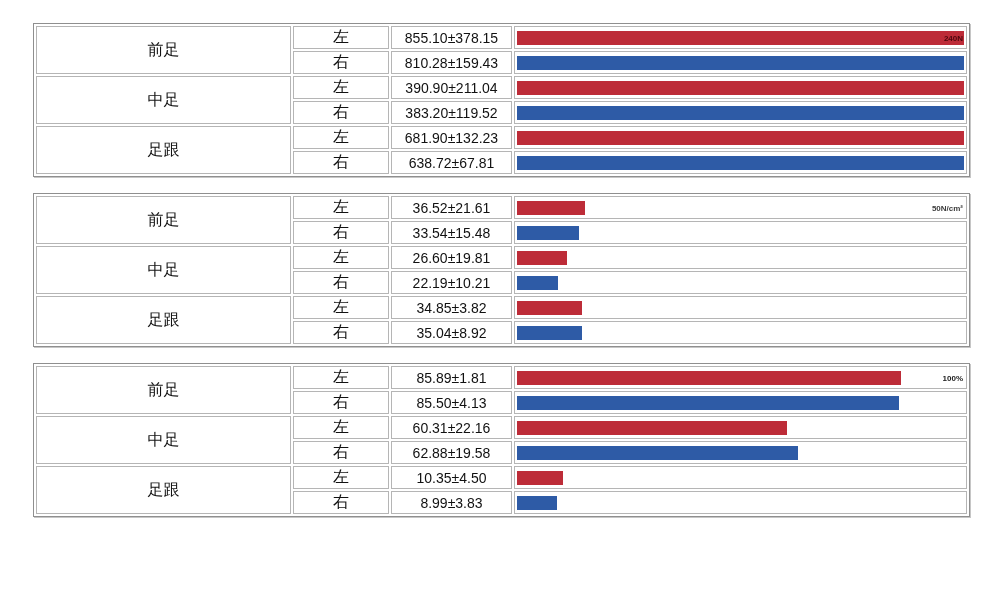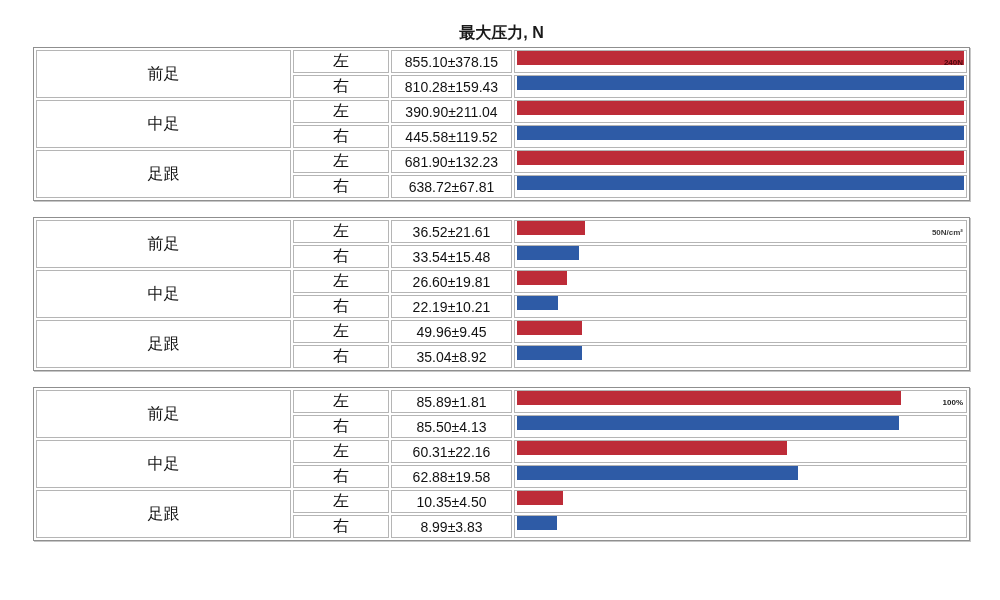--- a/index.html
+++ b/index.html
@@ -38,190 +38,189 @@
   td.region, td.side {
     font-family: "Liberation Serif", serif;
     font-size: 16px;
   }
   td.value {
     font-family: "Liberation Sans", sans-serif;
     font-size: 14px; letter-spacing: 0;
   }
   td.barcell { padding: 0; }
   .bar-wrap {
-    position: relative; display: flex; 
+    position: relative; display: flex; align-items: center;
     height: 21px; padding: 0 2px; box-sizing: border-box;
   }
   .bar { height: 14px; width: 0; }
   .scale-label {
     position: absolute; right: 3px; top: 50%; transform: translateY(-50%);
     font-size: 8px; font-weight: bold; white-space: nowrap;
     font-family: "Liberation Sans", sans-serif;
   }
 </style>
 </head>
 <body>
 
 <div class="page">
-
-  <section>
-    <div class="chart-title">最大压力, N</div>
-    <table class="data-table">
-      <colgroup>
-          <col class="c1">
-          <col class="c2">
-          <col class="c3">
-          <col class="c4">
-        </colgroup>
-      <tbody>
-        <tr>
-          <td class="region" rowspan="2">前足</td>
-          <td class="side">左</td>
-          <td class="value">855.10±378.15</td>
-          <td class="barcell">
-            <div class="bar-wrap">
-              <div class="bar" style="width: 100%; background: rgb(189, 44, 56);"></div>
-              <span class="scale-label" style="color: rgb(76, 6, 12);">240N</span>
-            </div>
-          </td>
-        </tr>
-        <tr>
-          <td class="side">右</td>
-          <td class="value">810.28±159.43</td>
-          <td class="barcell">
-              <div class="bar-wrap">
-                <div class="bar" style="width: 100%; background: rgb(46, 91, 166);"></div>
-              </div>
-            </td>
-        </tr>
-        <tr>
-          <td class="region" rowspan="2">中足</td>
-          <td class="side">左</td>
-          <td class="value">390.90±211.04</td>
-          <td class="barcell">
-              <div class="bar-wrap">
-                <div class="bar" style="width: 100%; background: rgb(189, 44, 56);"></div>
-              </div>
-            </td>
-        </tr>
-        <tr>
-          <td class="side">右</td>
-          <td class="value">445.58±119.52</td>
-          <td class="barcell">
-              <div class="bar-wrap">
-                <div class="bar" style="width: 100%; background: rgb(46, 91, 166);"></div>
-              </div>
-            </td>
-        </tr>
-        <tr>
-          <td class="region" rowspan="2">足跟</td>
-          <td class="side">左</td>
-          <td class="value">681.90±132.23</td>
-          <td class="barcell">
-              <div class="bar-wrap">
-                <div class="bar" style="width: 100%; background: rgb(189, 44, 56);"></div>
-              </div>
-            </td>
-        </tr>
-        <tr>
-          <td class="side">右</td>
-          <td class="value">638.72±67.81</td>
-          <td class="barcell">
-              <div class="bar-wrap">
-                <div class="bar" style="width: 100%; background: rgb(46, 91, 166);"></div>
-              </div>
-            </td>
-        </tr>
-      </tbody>
-    </table>
-  </section>
 
   <section>
     <table class="data-table">
       <colgroup>
           <col class="c1">
           <col class="c2">
           <col class="c3">
           <col class="c4">
         </colgroup>
       <tbody>
         <tr>
           <td class="region" rowspan="2">前足</td>
           <td class="side">左</td>
-          <td class="value">36.52±21.61</td>
+          <td class="value">855.10±378.15</td>
           <td class="barcell">
             <div class="bar-wrap">
-              <div class="bar" style="width: 15.2167%; background: rgb(189, 44, 56);"></div>
-              <span class="scale-label" style="color: rgb(61, 61, 61);">50N/cm²</span>
+              <div class="bar" style="width: 100%; background: rgb(189, 44, 56);"></div>
+              <span class="scale-label" style="color: rgb(76, 6, 12);">240N</span>
             </div>
           </td>
         </tr>
         <tr>
           <td class="side">右</td>
-          <td class="value">33.54±15.48</td>
-          <td class="barcell">
-              <div class="bar-wrap">
-                <div class="bar" style="width: 13.975%; background: rgb(46, 91, 166);"></div>
+          <td class="value">810.28±159.43</td>
+          <td class="barcell">
+              <div class="bar-wrap">
+                <div class="bar" style="width: 100%; background: rgb(46, 91, 166);"></div>
               </div>
             </td>
         </tr>
         <tr>
           <td class="region" rowspan="2">中足</td>
           <td class="side">左</td>
-          <td class="value">26.60±19.81</td>
-          <td class="barcell">
-              <div class="bar-wrap">
-                <div class="bar" style="width: 11.0833%; background: rgb(189, 44, 56);"></div>
-              </div>
-            </td>
-        </tr>
-        <tr>
-          <td class="side">右</td>
-          <td class="value">22.19±10.21</td>
-          <td class="barcell">
-              <div class="bar-wrap">
-                <div class="bar" style="width: 9.24583%; background: rgb(46, 91, 166);"></div>
+          <td class="value">390.90±211.04</td>
+          <td class="barcell">
+              <div class="bar-wrap">
+                <div class="bar" style="width: 100%; background: rgb(189, 44, 56);"></div>
+              </div>
+            </td>
+        </tr>
+        <tr>
+          <td class="side">右</td>
+          <td class="value">383.20±119.52</td>
+          <td class="barcell">
+              <div class="bar-wrap">
+                <div class="bar" style="width: 100%; background: rgb(46, 91, 166);"></div>
               </div>
             </td>
         </tr>
         <tr>
           <td class="region" rowspan="2">足跟</td>
           <td class="side">左</td>
-          <td class="value">49.96±9.45</td>
-          <td class="barcell">
-              <div class="bar-wrap">
-                <div class="bar" style="width: 14.5208%; background: rgb(189, 44, 56);"></div>
-              </div>
-            </td>
-        </tr>
-        <tr>
-          <td class="side">右</td>
-          <td class="value">35.04±8.92</td>
-          <td class="barcell">
-              <div class="bar-wrap">
-                <div class="bar" style="width: 14.6%; background: rgb(46, 91, 166);"></div>
+          <td class="value">681.90±132.23</td>
+          <td class="barcell">
+              <div class="bar-wrap">
+                <div class="bar" style="width: 100%; background: rgb(189, 44, 56);"></div>
+              </div>
+            </td>
+        </tr>
+        <tr>
+          <td class="side">右</td>
+          <td class="value">638.72±67.81</td>
+          <td class="barcell">
+              <div class="bar-wrap">
+                <div class="bar" style="width: 100%; background: rgb(46, 91, 166);"></div>
               </div>
             </td>
         </tr>
       </tbody>
     </table>
   </section>
 
   <section>
     <table class="data-table">
       <colgroup>
           <col class="c1">
           <col class="c2">
           <col class="c3">
           <col class="c4">
         </colgroup>
       <tbody>
         <tr>
           <td class="region" rowspan="2">前足</td>
           <td class="side">左</td>
+          <td class="value">36.52±21.61</td>
+          <td class="barcell">
+            <div class="bar-wrap">
+              <div class="bar" style="width: 15.2167%; background: rgb(189, 44, 56);"></div>
+              <span class="scale-label" style="color: rgb(61, 61, 61);">50N/cm²</span>
+            </div>
+          </td>
+        </tr>
+        <tr>
+          <td class="side">右</td>
+          <td class="value">33.54±15.48</td>
+          <td class="barcell">
+              <div class="bar-wrap">
+                <div class="bar" style="width: 13.975%; background: rgb(46, 91, 166);"></div>
+              </div>
+            </td>
+        </tr>
+        <tr>
+          <td class="region" rowspan="2">中足</td>
+          <td class="side">左</td>
+          <td class="value">26.60±19.81</td>
+          <td class="barcell">
+              <div class="bar-wrap">
+                <div class="bar" style="width: 11.0833%; background: rgb(189, 44, 56);"></div>
+              </div>
+            </td>
+        </tr>
+        <tr>
+          <td class="side">右</td>
+          <td class="value">22.19±10.21</td>
+          <td class="barcell">
+              <div class="bar-wrap">
+                <div class="bar" style="width: 9.24583%; background: rgb(46, 91, 166);"></div>
+              </div>
+            </td>
+        </tr>
+        <tr>
+          <td class="region" rowspan="2">足跟</td>
+          <td class="side">左</td>
+          <td class="value">34.85±3.82</td>
+          <td class="barcell">
+              <div class="bar-wrap">
+                <div class="bar" style="width: 14.5208%; background: rgb(189, 44, 56);"></div>
+              </div>
+            </td>
+        </tr>
+        <tr>
+          <td class="side">右</td>
+          <td class="value">35.04±8.92</td>
+          <td class="barcell">
+              <div class="bar-wrap">
+                <div class="bar" style="width: 14.6%; background: rgb(46, 91, 166);"></div>
+              </div>
+            </td>
+        </tr>
+      </tbody>
+    </table>
+  </section>
+
+  <section>
+    <table class="data-table">
+      <colgroup>
+          <col class="c1">
+          <col class="c2">
+          <col class="c3">
+          <col class="c4">
+        </colgroup>
+      <tbody>
+        <tr>
+          <td class="region" rowspan="2">前足</td>
+          <td class="side">左</td>
           <td class="value">85.89±1.81</td>
           <td class="barcell">
             <div class="bar-wrap">
               <div class="bar" style="width: 85.89%; background: rgb(189, 44, 56);"></div>
               <span class="scale-label" style="color: rgb(34, 34, 34);">100%</span>
             </div>
           </td>
         </tr>
         <tr>
           <td class="side">右</td>

